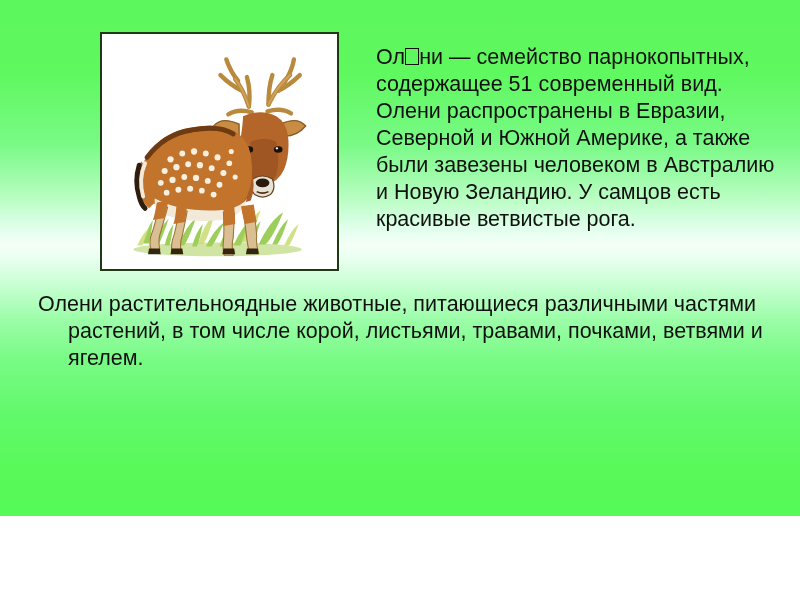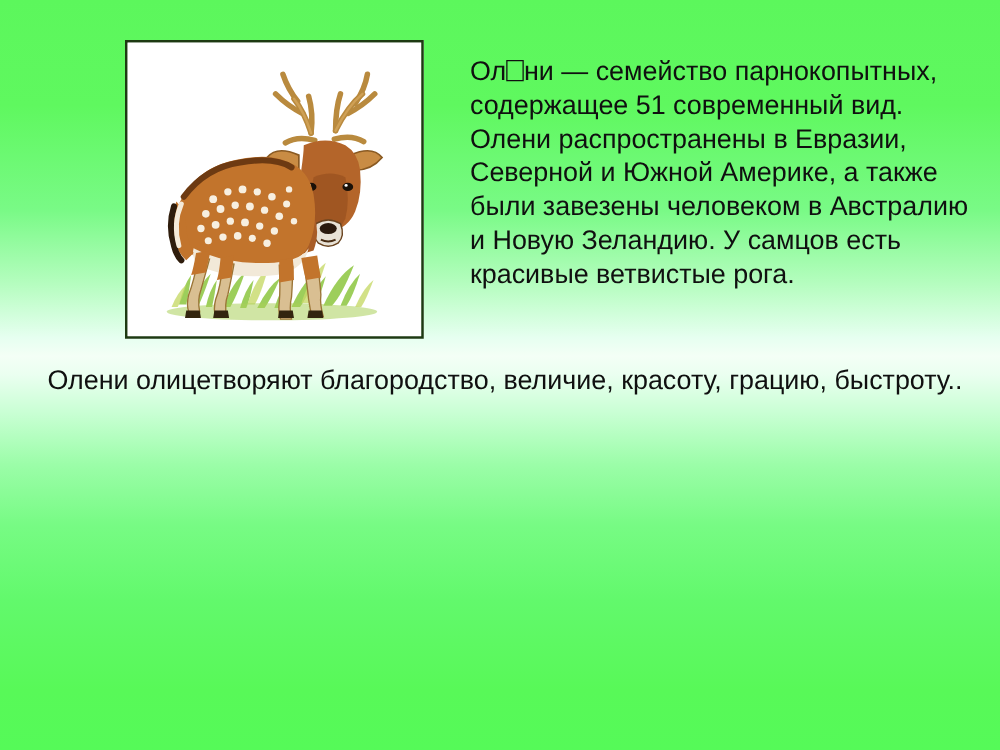--- a/index.html
+++ b/index.html
@@ -9,21 +9,21 @@
   body {
     width: 800px;
     height: 600px;
     overflow: hidden;
     font-family: "Liberation Sans", sans-serif;
   }
 
   #slide {
     position: relative;
     width: 800px;
-    height: 600px;
+    height: 516px;
     background: linear-gradient(
       to bottom,
       #5cf75c 0%,
       #5ff85f 14%,
       #79fa86 28%,
       #b6fdc0 38%,
       #e6fff0 45%,
       #f4fff6 47.5%,
       #eafff0 50%,
       #c9ffd4 55%,
@@ -220,16 +220,16 @@
         <path d="M71 219 l11 0 l1 6 l-13 0 z"></path>
         <path d="M124 219 l11 0 l1 6 l-13 0 z"></path>
         <path d="M148 219 l11 0 l1 6 l-13 0 z"></path>
       </g>
     </svg>
   </div>
 
   <p id="intro-paragraph"><span>Ол</span><span class="tofu"></span><span>ни</span><span>  — семейство парнокопытных, содержащее 51 современный вид. Олени распространены в Евразии, Северной и Южной Америке, а также были завезены человеком в Австралию и Новую Зеландию. У самцов есть красивые ветвистые рога.</span></p>
 
   <ul id="body-list">
-    <li>Олени олицетворяют благородство, величие, красоту, грацию, быстроту..</li>
+    <li>Олени растительноядные животные, питающиеся различными частями растений, в том числе корой, листьями, травами, почками, ветвями и ягелем.</li>
   </ul>
 
 </div>
 
 </body></html>

